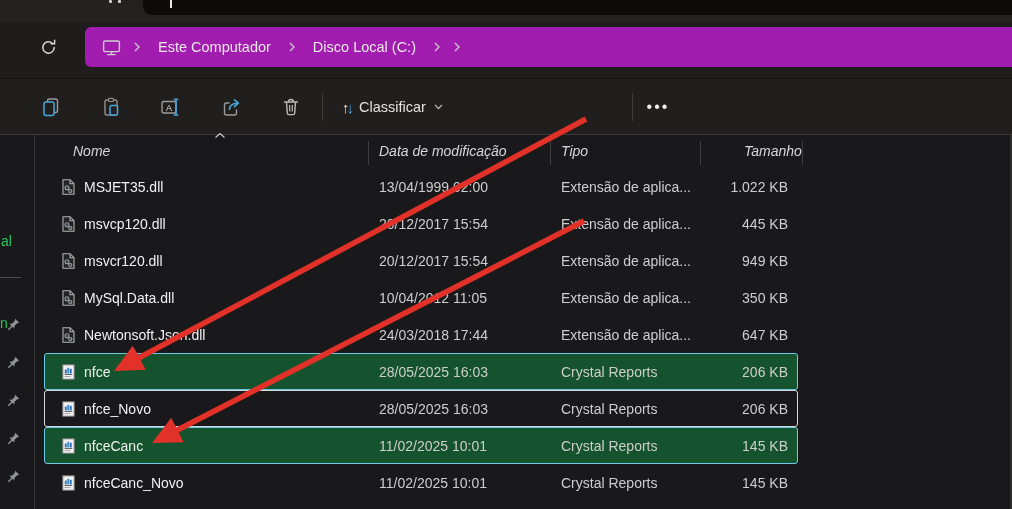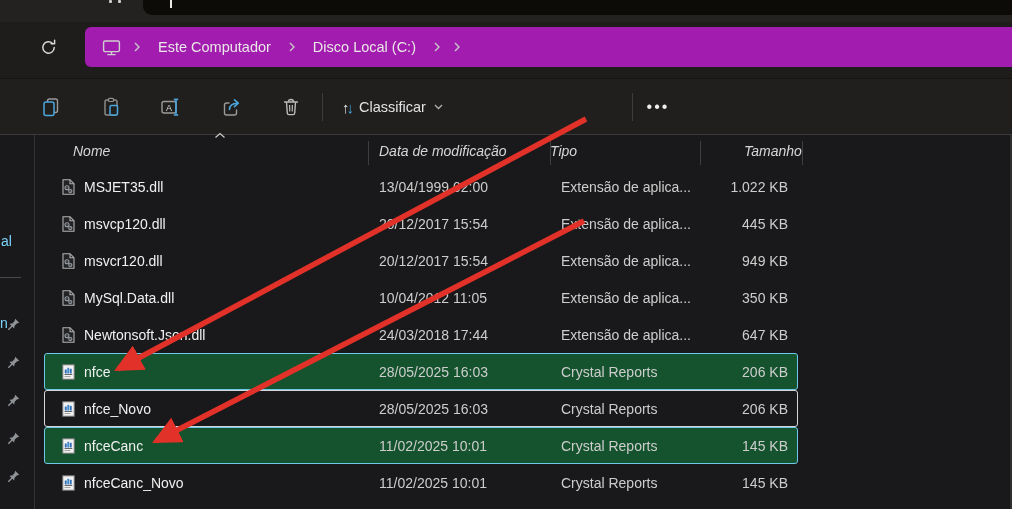--- a/index.html
+++ b/index.html
@@ -26,21 +26,21 @@
   .tbtn { position:absolute; top:13px; width:40px; height:30px; display:flex; align-items:center; justify-content:center; border-radius:4px; cursor:pointer; }
   .tsep { position:absolute; top:14px; width:1px; height:28px; background:#3c3c3c; }
   .tgroup { position:absolute; top:13px; height:30px; display:flex; align-items:center; gap:8px; padding:0 8px; border-radius:4px; cursor:pointer; color:#e2e2e2; font-size:14.5px; }
   .sort-arrows { font-size:15px; letter-spacing:-3px; }
   .viewlines { display:flex; flex-direction:column; gap:3px; }
   .viewlines i { display:block; width:17px; height:2px; background:#d2d2d2; }
   .more-dots { color:#eeeeee; font-size:16px; letter-spacing:2px; }
 
   
   .sidebar { position:absolute; left:0; top:135px; width:35px; bottom:0; background:#19191b; border-right:1px solid #343434; }
-  .side-partial { position:absolute; color:#7dd3fc; font-size:14px; }
+  .side-partial { position:absolute; color:#22c55e; font-size:14px; }
   .side-sep { position:absolute; left:0; top:142px; width:21px; height:1px; background:#4a4a4a; }
   .pin-item { position:absolute; left:6px; width:24px; height:20px; cursor:pointer; }
 
   
   .list-area { position:absolute; left:36px; top:135px; right:0; bottom:0; background:#19191b; }
   .right-edge { position:absolute; right:0; top:0; bottom:0; width:2px; background:#2e2e2e; }
   .hdr { position:absolute; top:0; height:31px; color:#d6d6d6; font-size:14px; }
   .hdr span { position:absolute; top:8px; cursor:pointer; white-space:nowrap;font-style:italic; }
   .col-sep { position:absolute; top:6px; width:1px; height:24px; background:#3e3e3e; }
   .sort-caret { position:absolute; left:178px; top:-3px; }
@@ -188,21 +188,21 @@
   </div>
 
   <div class="list-area">
     <div class="right-edge"></div>
     <div class="hdr">
       <svg class="sort-caret" width="12" height="7" viewBox="0 0 12 7">
         <polyline points="1.5,5.5 6,1.5 10.5,5.5" fill="none" stroke="#c8c8c8" stroke-width="1.3"></polyline>
       </svg>
       <span style="left:37px;">Nome</span>
       <span style="left:343px;">Data de modificação</span>
-      <span style="left:514px;">Tipo</span>
+      <span style="left:525px;">Tipo</span>
       <span style="left:708px;text-align:center;">Tamanho</span>
       <div class="col-sep" style="left:332px;"></div>
       <div class="col-sep" style="left:514px;"></div>
       <div class="col-sep" style="left:664px;"></div>
       <div class="col-sep" style="left:766px;"></div>
     </div>
     <div class="rows" id="rows">
         <div class="row">
           <span class="ficon"><svg width="17" height="17" viewBox="0 0 17 17">
               <path d="M3 1.2 h7 l4 4 v10.6 h-11 z" fill="#232325" stroke="#b2b2b2" stroke-width="1.1"></path>

